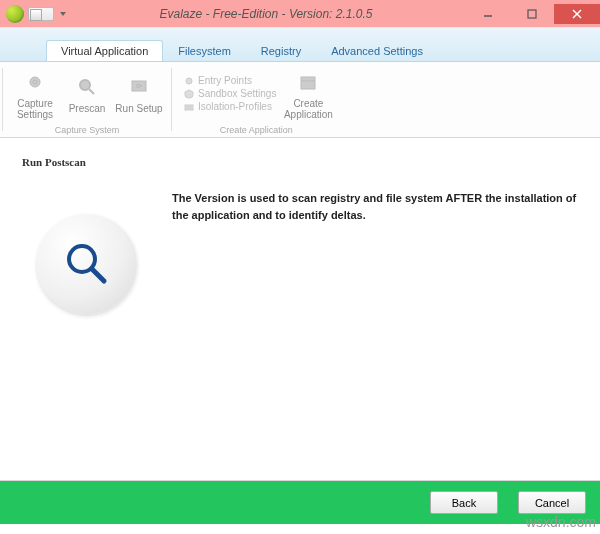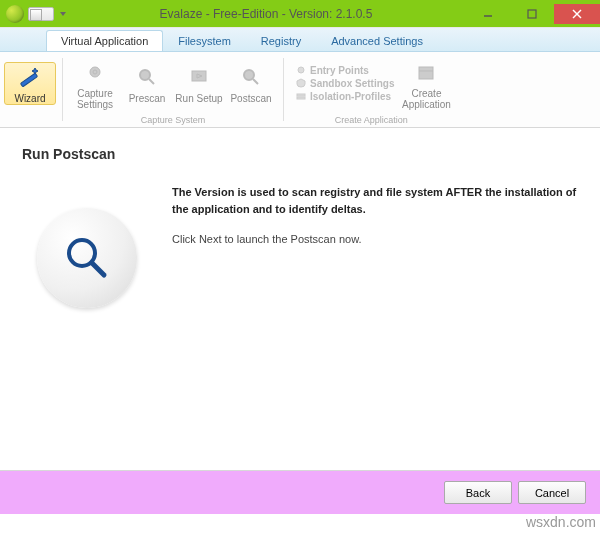--- a/index.html
+++ b/index.html
@@ -1,61 +1,61 @@
 <!DOCTYPE html>
 <html><head>
   <meta charset="utf-8">
   <style>
     * { box-sizing: border-box; margin: 0; padding: 0; font-family: "Segoe UI", Tahoma, sans-serif; }
     body { width: 600px; height: 534px; background: #fff; font-size: 12px; }
     
     
-    .titlebar { height: 28px; background: #84cc16; display: flex; align-items: center; padding: 0 0 0 6px; border-bottom: 1px solid #e8e8e8; }
+    .titlebar { height: 28px; background: #fca5a5; display: flex; align-items: center; padding: 0 0 0 6px; border-bottom: 1px solid #e8e8e8; font-style: italic; }
     .titlebar-left { display: flex; align-items: center; gap: 4px; }
     .app-icon { width: 18px; height: 18px; border-radius: 50%; background: radial-gradient(circle at 30% 30%, #d4e94a 0%, #9ecb2d 50%, #6fa81e 100%); box-shadow: inset -1px -1px 2px rgba(0,0,0,0.2); }
     .toggle { width: 26px; height: 14px; border: 1px solid #bbb; border-radius: 2px; background: linear-gradient(#f8f8f8,#e8e8e8); position: relative; }
     .toggle::after { content:""; position:absolute; left:1px; top:1px; width:10px; height:10px; background:linear-gradient(#fff,#ddd); border:1px solid #aaa; }
     .dropdown-caret { width: 0; height: 0; border-left: 3px solid transparent; border-right: 3px solid transparent; border-top: 4px solid #666; margin-left: 2px; }
     .titlebar-title { flex: 1; text-align: center; color: #555; font-size: 12px; }
     .winbtns { display: flex; }
     .winbtn { width: 44px; height: 20px; display: flex; align-items: center; justify-content: center; font-size: 11px; }
     .winbtn.min line, .winbtn.max rect { stroke: #555; }
     .winbtn.close { background: #d9534f; color: #fff; width: 46px; height: 20px; }
     
     
-    .tabstrip { height: 24px; background: linear-gradient(#eaf4fb,#d6ecf7); display: flex; align-items: flex-end; padding: 0 0 0 46px; border-bottom: 1px solid #b8d8ea; }
+    .tabstrip { height: 34px; background: linear-gradient(#eaf4fb,#d6ecf7); display: flex; align-items: flex-end; padding: 0 0 0 46px; border-bottom: 1px solid #b8d8ea; }
     .tab { padding: 4px 14px; font-size: 11px; color: #2a6aa0; cursor: default; border: 1px solid transparent; border-bottom: none; }
     .tab.active { background: #fff; border-color: #b8d8ea; border-radius: 3px 3px 0 0; color: #333; }
     
     
     .ribbon { height: 76px; background: #fdfdfd; display: flex; border-bottom: 1px solid #d8d8d8; }
     .ribbon-btn { width: 52px; display:flex; flex-direction:column; align-items:center; justify-content:center; gap:2px; font-size:10px; color:#888; }
     .ribbon-btn.active { background: linear-gradient(#fff4cc,#ffe89a); border:1px solid #e8c95c; border-radius:3px; color:#333; }
     .ribbon-btn.active .rib-icon svg * { stroke:#1a4b8c; fill:#2a6ed0; }
     .rib-icon { width:28px; height:28px; display:flex; align-items:center; justify-content:center; }
     .rib-icon svg * { stroke:#bbb; fill:#ccc; }
     .ribbon-group { display:flex; flex-direction:column; }
     .ribbon-group-items { flex:1; display:flex; align-items:center; padding:2px 4px; }
     .ribbon-group-label { text-align:center; font-size:9px; color:#aaa; padding-bottom:2px; }
     .ribbon-sep { width:1px; background:#e0e0e0; margin:6px 2px; }
-    .ribbon-menu-item { font-size:10px; color:#bbb; padding:1px 0; display:flex; align-items:flex-start; gap:4px;font-weight:bold; }
+    .ribbon-menu-item { font-size:10px; color:#bbb; padding:1px 0; display:flex; align-items:flex-end; gap:4px; }
     .ribbon-menu-item svg * { stroke:#ccc; fill:#ddd; }
     
     
     .content { padding: 18px 22px 0 22px; height: 342px; }
-    .page-title { font-size: 14px; font-weight: bold; color: #333; margin-bottom: 22px; }
+    .page-title { font-size: 11px; font-weight: bold; color: #333; margin-bottom: 22px; font-family: Liberation Serif, serif; }
     .content-body { display:flex; gap: 20px; }
     .content-icon { width: 130px; display:flex; align-items:flex-start; justify-content:center; padding-top:24px; }
     .big-circle { width:100px; height:100px; border-radius:50%; background: radial-gradient(circle at 35% 30%, #fff 0%, #f0f0f0 55%, #d8d8d8 100%); display:flex; align-items:center; justify-content:center; box-shadow: 0 2px 4px rgba(0,0,0,0.15); }
     .content-text { flex:1; font-size:11px; color:#444; line-height:1.5; }
     .content-text p { margin-bottom: 14px; }
     .content-text .bold { font-weight:bold; color:#222; }
     
     
-    .footer { height: 44px; display:flex; align-items:center; justify-content:flex-end; gap:6px; padding:0 14px; border-top:1px solid #d8d8d8; background:#f0abfc; }
+    .footer { height: 44px; display:flex; align-items:center; justify-content:flex-end; gap:20px; padding:0 14px; border-top:1px solid #d8d8d8; background:#22c55e; }
     .footer button { width:68px; height:23px; font-size:11px; background:linear-gradient(#fdfdfd,#e8e8e8); border:1px solid #aaa; border-radius:2px; cursor:default; }
     .footer button.primary { border:1px solid #4a90d9; box-shadow:0 0 2px #7db4e8; }
     
     .watermark { position:absolute; right:4px; bottom:4px; font-size:14px; color:#999; }
   </style>
 </head>
 <body>
 
 <div class="titlebar">
   <div class="titlebar-left">
@@ -86,34 +86,20 @@
 
 <div class="tabstrip">
   <div class="tab active">Virtual Application</div>
   <div class="tab">Filesystem</div>
   <div class="tab">Registry</div>
   <div class="tab">Advanced Settings</div>
 </div>
 
 <div class="ribbon">
 
-  <div class="ribbon-group">
-    <div class="ribbon-group-items">
-      <div class="ribbon-btn active">
-        <div class="rib-icon">
-          <svg width="26" height="26" viewBox="0 0 26 26">
-              <rect x="3" y="14" width="18" height="4" rx="1" transform="rotate(-35 12 16)" fill="#2a6ed0" stroke="#1a4b8c"></rect>
-              <path d="M18 4 l1 2 l2 1 l-2 1 l-1 2 l-1-2 l-2-1 l2-1 z" fill="#ffd966" stroke="#d4a92a"></path>
-            </svg>
-        </div>
-        <span>Wizard</span>
-      </div>
-    </div>
-    <div class="ribbon-group-label">&nbsp;</div>
-  </div>
   <div class="ribbon-sep"></div>
 
   <div class="ribbon-group">
     <div class="ribbon-group-items">
       <div class="ribbon-btn">
         <div class="rib-icon">
             <svg width="22" height="22" viewBox="0 0 22 22">
               <circle cx="11" cy="11" r="5" fill="#ddd" stroke="#bbb"></circle>
               <circle cx="11" cy="11" r="2" fill="#fff" stroke="#bbb"></circle>
             </svg>
@@ -130,29 +116,20 @@
         <span>Prescan</span>
       </div>
       <div class="ribbon-btn">
         <div class="rib-icon">
             <svg width="22" height="22" viewBox="0 0 22 22">
               <rect x="4" y="5" width="14" height="10" fill="#ddd" stroke="#bbb"></rect>
               <path d="M9 8 l5 2 l-5 2 z" fill="#bbb"></path>
             </svg>
           </div>
         <span style="text-align:center;line-height:1.1">Run Setup</span>
-      </div>
-      <div class="ribbon-btn">
-        <div class="rib-icon">
-            <svg width="22" height="22" viewBox="0 0 22 22">
-              <circle cx="9" cy="9" r="5" fill="none" stroke="#bbb" stroke-width="2"></circle>
-              <line x1="13" y1="13" x2="18" y2="18" stroke="#bbb" stroke-width="2"></line>
-            </svg>
-          </div>
-        <span>Postscan</span>
       </div>
     </div>
     <div class="ribbon-group-label">Capture System</div>
   </div>
   <div class="ribbon-sep"></div>
 
   <div class="ribbon-group">
     <div class="ribbon-group-items">
       <div style="display:flex;flex-direction:column;justify-content:center;padding:0 6px;">
         <div class="ribbon-menu-item">
@@ -195,21 +172,20 @@
     <div class="content-icon">
       <div class="big-circle">
         <svg width="54" height="54" viewBox="0 0 54 54">
           <circle cx="22" cy="22" r="13" fill="none" stroke="#1a4b8c" stroke-width="4"></circle>
           <line x1="32" y1="32" x2="44" y2="44" stroke="#1a4b8c" stroke-width="5" stroke-linecap="round"></line>
         </svg>
       </div>
     </div>
     <div class="content-text">
       <p class="bold">The Version is used to scan registry and file system AFTER the installation of the application and to identify deltas.</p>
-      <p>Click Next to launch the Postscan now.</p>
     </div>
   </div>
 </div>
 
 <div class="footer">
   <button>Back</button>
   <button>Cancel</button>
 </div>
 
 <div class="watermark">wsxdn.com</div>

